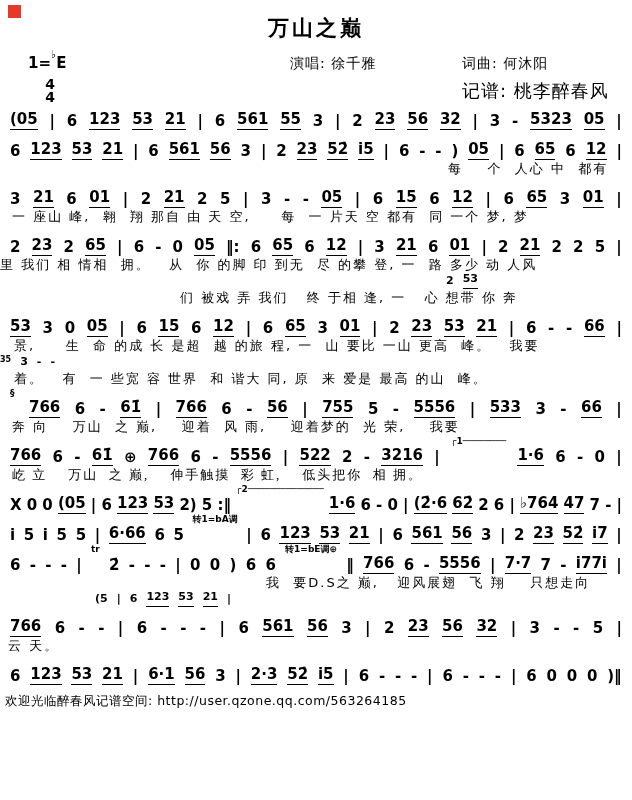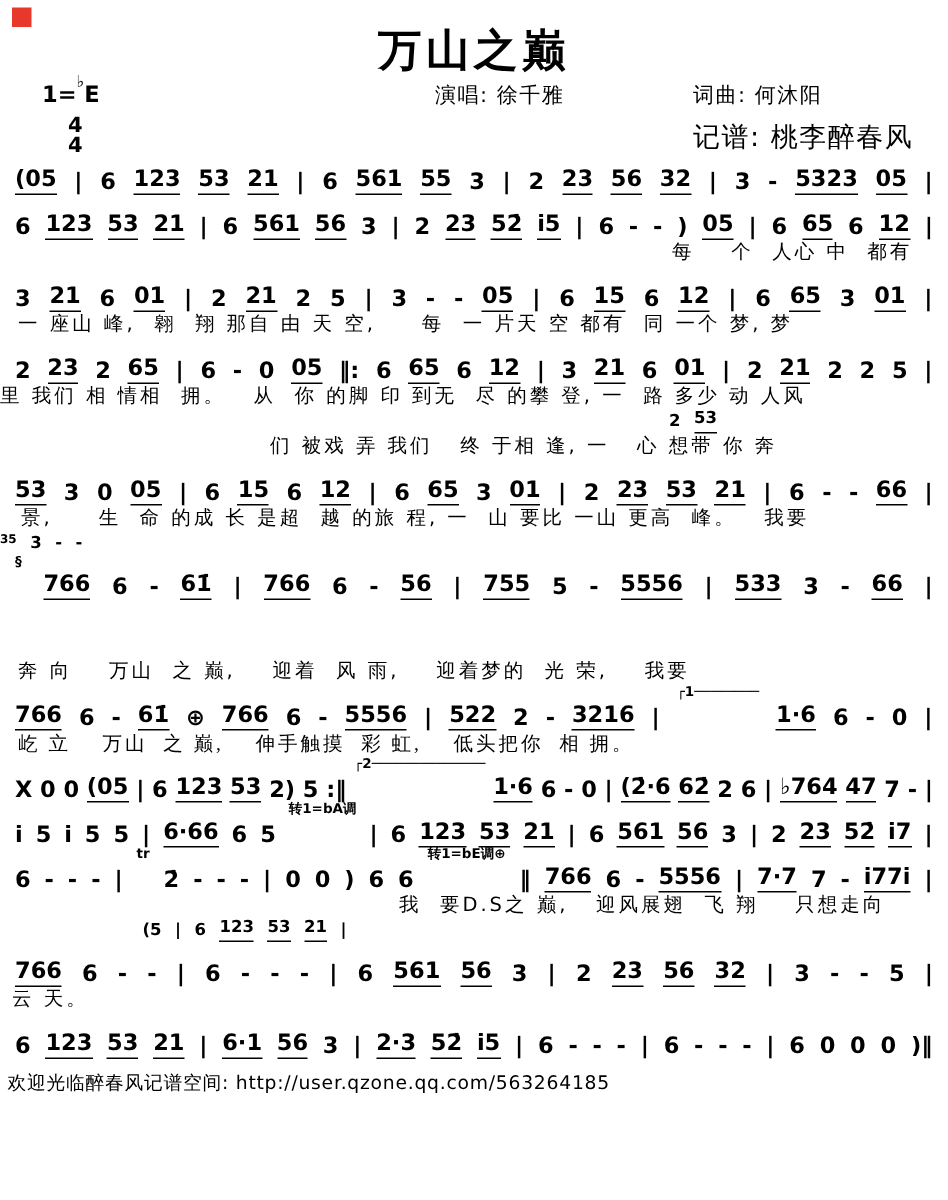--- a/index.html
+++ b/index.html
@@ -3,21 +3,21 @@
 <meta charset="utf-8">
 <style>
   html,body{margin:0;padding:0;}
   body{
     width:632px;height:800px;background:#ffffff;color:#000;
     font-family:"DejaVu Sans",sans-serif;position:relative;overflow:hidden;
   }
   .corner-marker{position:absolute;left:8px;top:5px;width:13px;height:13px;background:#e8382b;}
   .header{position:relative;height:98px;}
   .title{position:absolute;left:0;right:0;top:14px;text-align:center;
-    font-size:29px;font-weight:bold;letter-spacing:3px;}
+    font-size:21px;font-weight:bold;letter-spacing:3px;}
   .keytime{position:absolute;left:28px;top:52px;font-weight:bold;font-size:15px;display:flex;align-items:center;gap:6px;flex-direction:column;}
   .flat{font-size:11px;vertical-align:super;position:relative;top:-4px;}
   .timesig{display:inline-flex;flex-direction:column;line-height:13px;font-size:14px;text-align:center;margin-left:6px;}
   .credit-performer{position:absolute;left:290px;top:55px;font-size:14px;letter-spacing:1px;}
   .credit-composer{position:absolute;left:462px;top:55px;font-size:14px;letter-spacing:1px;}
   .credit-notator{position:absolute;left:462px;top:79px;font-size:18px;letter-spacing:1px;}
   .score{padding-top:2px;}
   .n{display:flex;justify-content:space-between;align-items:flex-end;
      padding:0 10px;height:30px;font-weight:bold;font-size:15px;}
   .n .tk,.s .tk{white-space:pre;line-height:17px;}
@@ -191,20 +191,21 @@
       <span class="tk u">66</span>
       <span class="tk">|</span>
     </div>
     <div class="l" style="padding-left: 14px;">景,     生  命 的成 长 是超  越 的旅 程, 一  山 要比 一山 更高  峰。   我要</div>
     <div class="s" style="margin-left: 0;">
       <span class="ann">35</span>
       <span class="tk">3</span>
       <span class="tk">-</span>
       <span class="tk">-</span>
     </div>
+    <div class="l" style="padding-left: 14px;">着。   有  一 些宽 容 世界  和 谐大 同, 原  来 爱是 最高 的山  峰。</div>
     <div class="n">
       <span class="ann">§</span>
       <span class="tk u">766</span>
       <span class="tk">6</span>
       <span class="tk">-</span>
       <span class="tk u">61̇</span>
       <span class="tk">|</span>
       <span class="tk u">766</span>
       <span class="tk">6</span>
       <span class="tk">-</span>
@@ -214,21 +215,21 @@
       <span class="tk">5</span>
       <span class="tk">-</span>
       <span class="tk u">5556</span>
       <span class="tk">|</span>
       <span class="tk u">533</span>
       <span class="tk">3</span>
       <span class="tk">-</span>
       <span class="tk u">66</span>
       <span class="tk">|</span>
     </div>
-    <div class="l" style="padding-left: 12px; margin-top: 39px;">奔 向    万山  之 巅,    迎着  风 雨,    迎着梦的  光 荣,    我要</div>
+    <div class="l" style="padding-left: 12px;">奔 向    万山  之 巅,    迎着  风 雨,    迎着梦的  光 荣,    我要</div>
     <div class="n">
       <span class="tk u">766</span>
       <span class="tk">6</span>
       <span class="tk">-</span>
       <span class="tk u">61̇</span>
       <span class="tk">⊕</span>
       <span class="tk u">766</span>
       <span class="tk">6</span>
       <span class="tk">-</span>
       <span class="tk u">5556</span>

